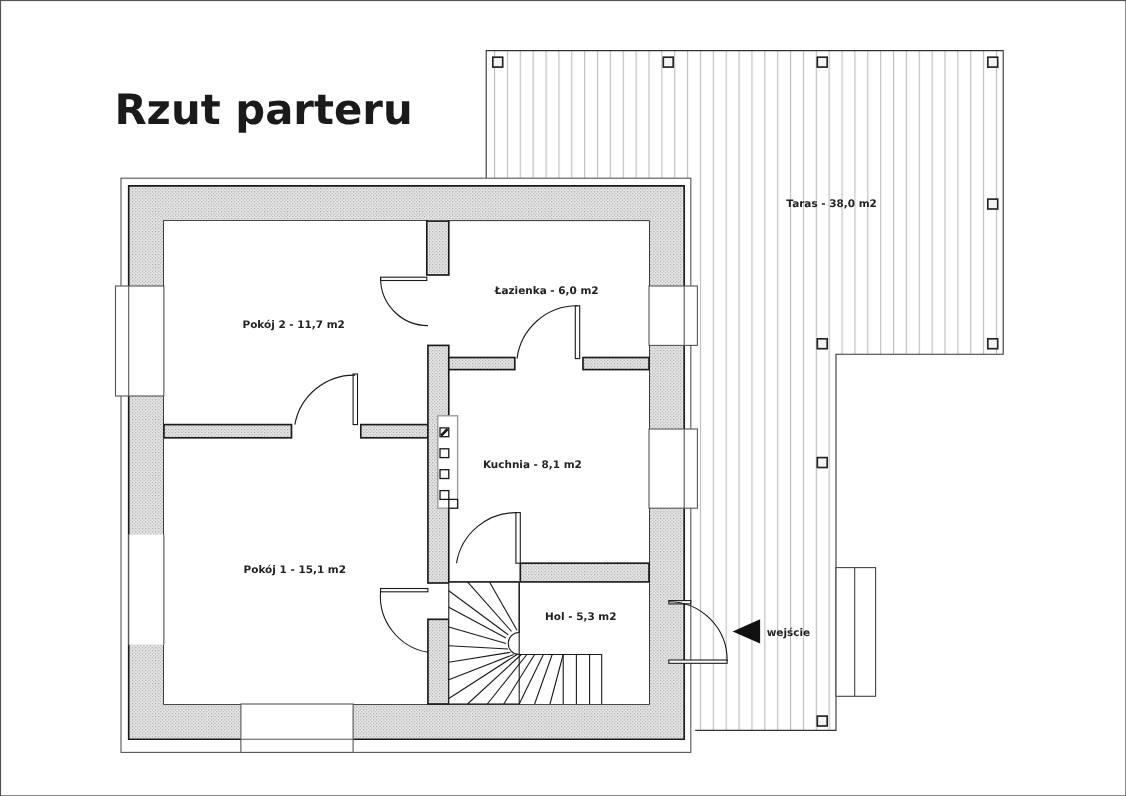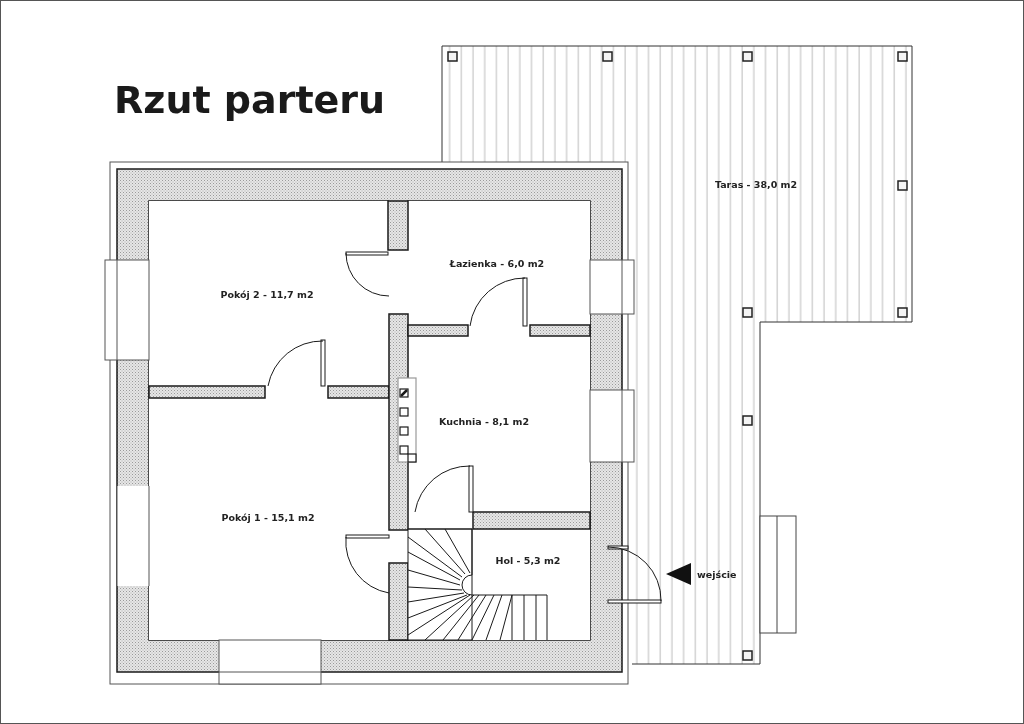--- a/index.html
+++ b/index.html
@@ -1,18 +1,18 @@
 <!DOCTYPE html>
 <html><head>
 <meta charset="utf-8">
 <style>
   html, body { margin: 0; padding: 0; background: #ffffff; }
   body { width: 1024px; height: 724px; position: relative; overflow: hidden; font-family: "DejaVu Sans", sans-serif; }
   .frame { position: absolute; left: 0; top: 0; width: 1022px; height: 722px; border: 1px solid #555; }
-  .title { position: absolute; left: 114px; top: 78px; font-family: "DejaVu Sans", sans-serif; font-weight: bold; font-size: 38px; color: #1a1a1a; letter-spacing: 0px; }
+  .title { position: absolute; left: 104px; top: 78px; font-family: "DejaVu Sans", sans-serif; font-weight: bold; font-size: 38px; color: #1a1a1a; letter-spacing: 0px; }
   svg { position: absolute; left: 0; top: 0; }
   .lbl { font-family: "DejaVu Sans", sans-serif; font-weight: bold; font-size: 9.5px; fill: #222; }
 </style>
 </head>
 <body>
 
 <div class="frame"></div>
 <div class="title">Rzut parteru</div>
 
 <svg width="1024" height="724" viewBox="0 0 1024 724">

